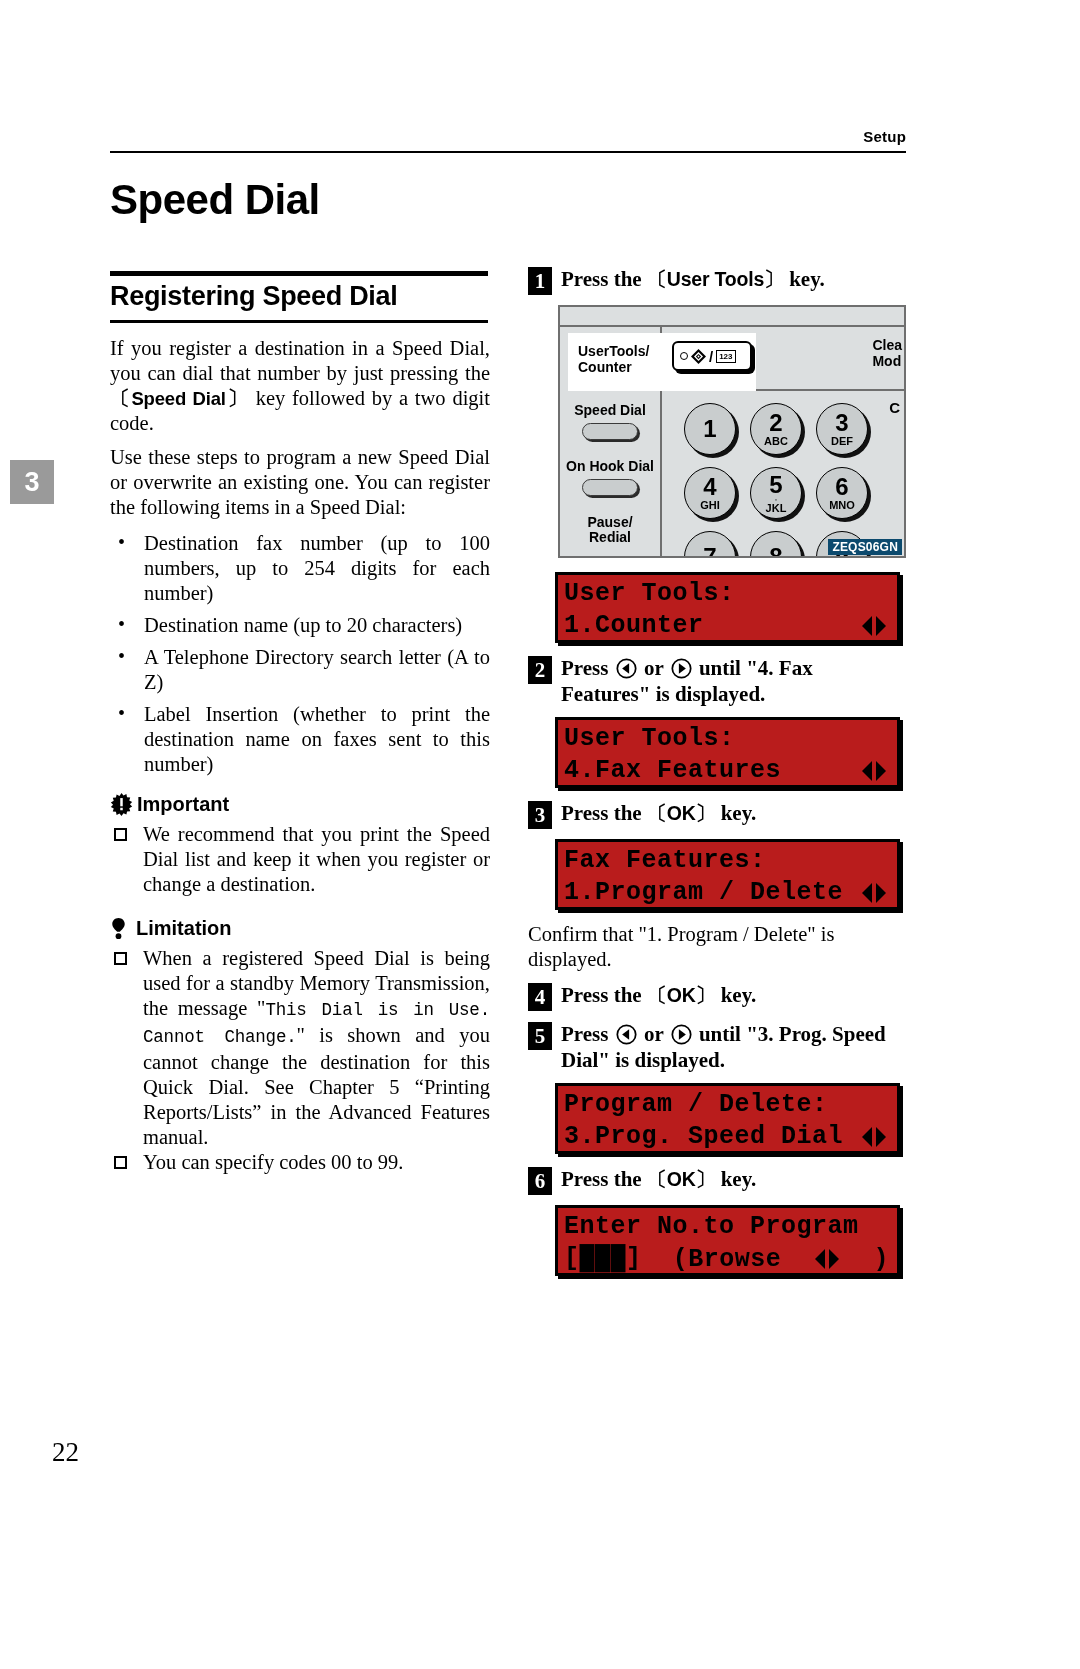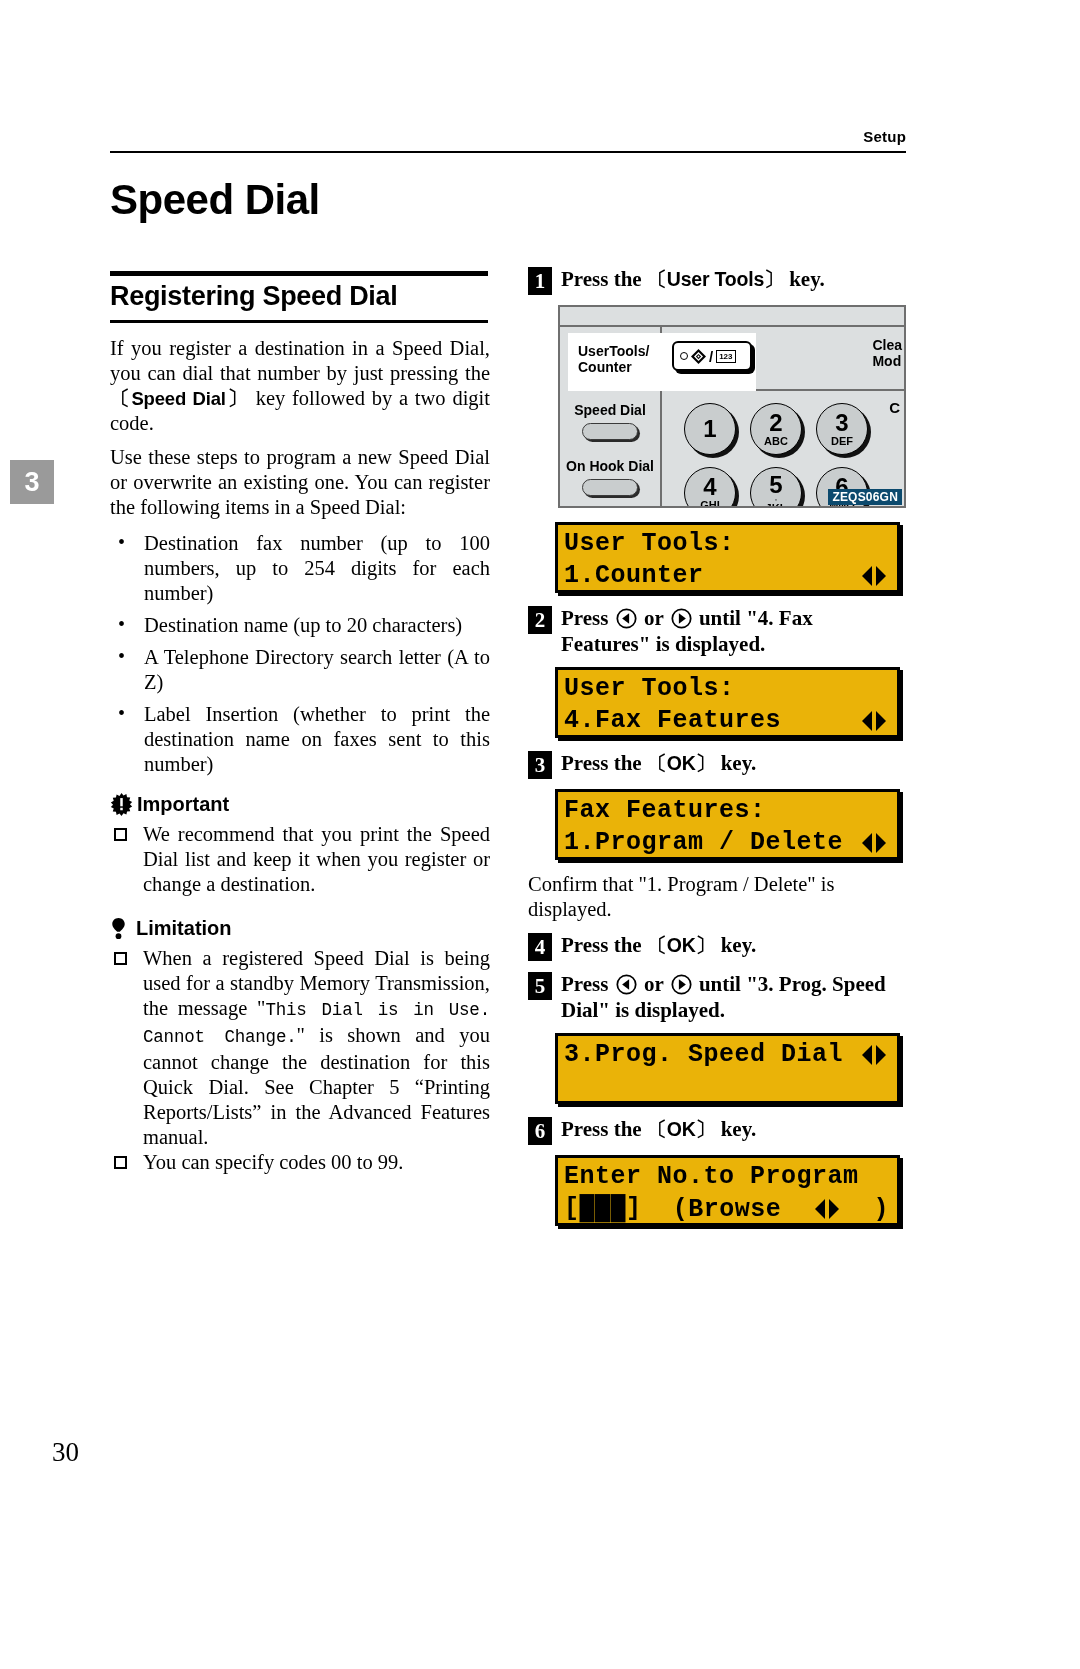--- a/index.html
+++ b/index.html
@@ -246,21 +246,21 @@
     font-size: 20.5px;
     line-height: 25px;
   }
 
   
   .lcd {
     position: relative;
     width: 345px;
     height: 71px;
     border: 3px solid #000;
-    background: #eab308;
+    background: #b91c1c;
     box-sizing: border-box;
     margin: 2px 0 12px 27px;
     padding: 3px 0 0 6px;
     box-shadow: 3px 3px 0 #000;
   }
   .lcd-line {
     font-family: "Liberation Mono", monospace;
     font-size: 25px;
     font-weight: 700;
     line-height: 32px;
@@ -283,21 +283,21 @@
     font-size: 25px;
     font-weight: 700;
     letter-spacing: 0.5px;
     white-space: pre;
   }
 
   
   .panel-wrap {
     position: relative;
     width: 348px;
-    height: 203px;
+    height: 253px;
     margin: 10px 0 14px 30px;
     background: #dcdfe0;
     border: 2px solid #6f6f6f;
     box-sizing: border-box;
     overflow: hidden;
   }
   .panel-toprule {
     position: absolute; left: 0; top: 18px; width: 100%; height: 2px; background:#6f6f6f;
   }
   .panel-divider {
@@ -423,21 +423,21 @@
 </style>
 </head>
 <body>
 
 <div class="page">
 
   <div class="running-head">Setup</div>
   <div class="head-rule"></div>
 
   <div class="chapter-tab">3</div>
-  <div class="page-number">30</div>
+  <div class="page-number">22</div>
 
   <div class="doc-title">Speed Dial</div>
 
   <div class="sec-rule-top"></div>
   <div class="sec-title">Registering Speed Dial</div>
   <div class="sec-rule-bot"></div>
 
   <div class="col-left">
 
     <p class="body"><span>If you register a destination in a Speed Dial, you can dial that number by just pressing the </span><span class="kbd"><span class="brk">〔</span><span>Speed Dial</span><span class="brk">〕</span></span><span> key followed by a two digit code.</span></p>
@@ -638,20 +638,21 @@
       <div class="step-txt"><span>Press </span><span class="arrow-ico"><svg viewBox="0 0 24 24" width="21" height="21" aria-hidden="true">
               <circle cx="12" cy="12" r="10.5" fill="#fff" stroke="#000" stroke-width="2"></circle>
               <path fill="#000" d="M15 6v12L7 12z"></path>
             </svg></span><span> or </span><span class="arrow-ico"><svg viewBox="0 0 24 24" width="21" height="21" aria-hidden="true">
               <circle cx="12" cy="12" r="10.5" fill="#fff" stroke="#000" stroke-width="2"></circle>
               <path fill="#000" d="M9 6v12l8-6z"></path>
             </svg></span><span> until "3. Prog. Speed Dial" is displayed.</span></div>
     </div>
 
     <div class="lcd">
+      <div class="lcd-line">Program / Delete:</div>
       <div class="lcd-row2">
         <span class="lcd-line">3.Prog. Speed Dial</span>
         <span class="lcd-lr">
           <svg viewBox="0 0 30 24" width="30" height="24" aria-hidden="true">
             <path fill="#000" d="M13 2v20L3 12z"></path>
             <path fill="#000" d="M17 2v20l10-10z"></path>
           </svg>
         </span>
       </div>
     </div>

